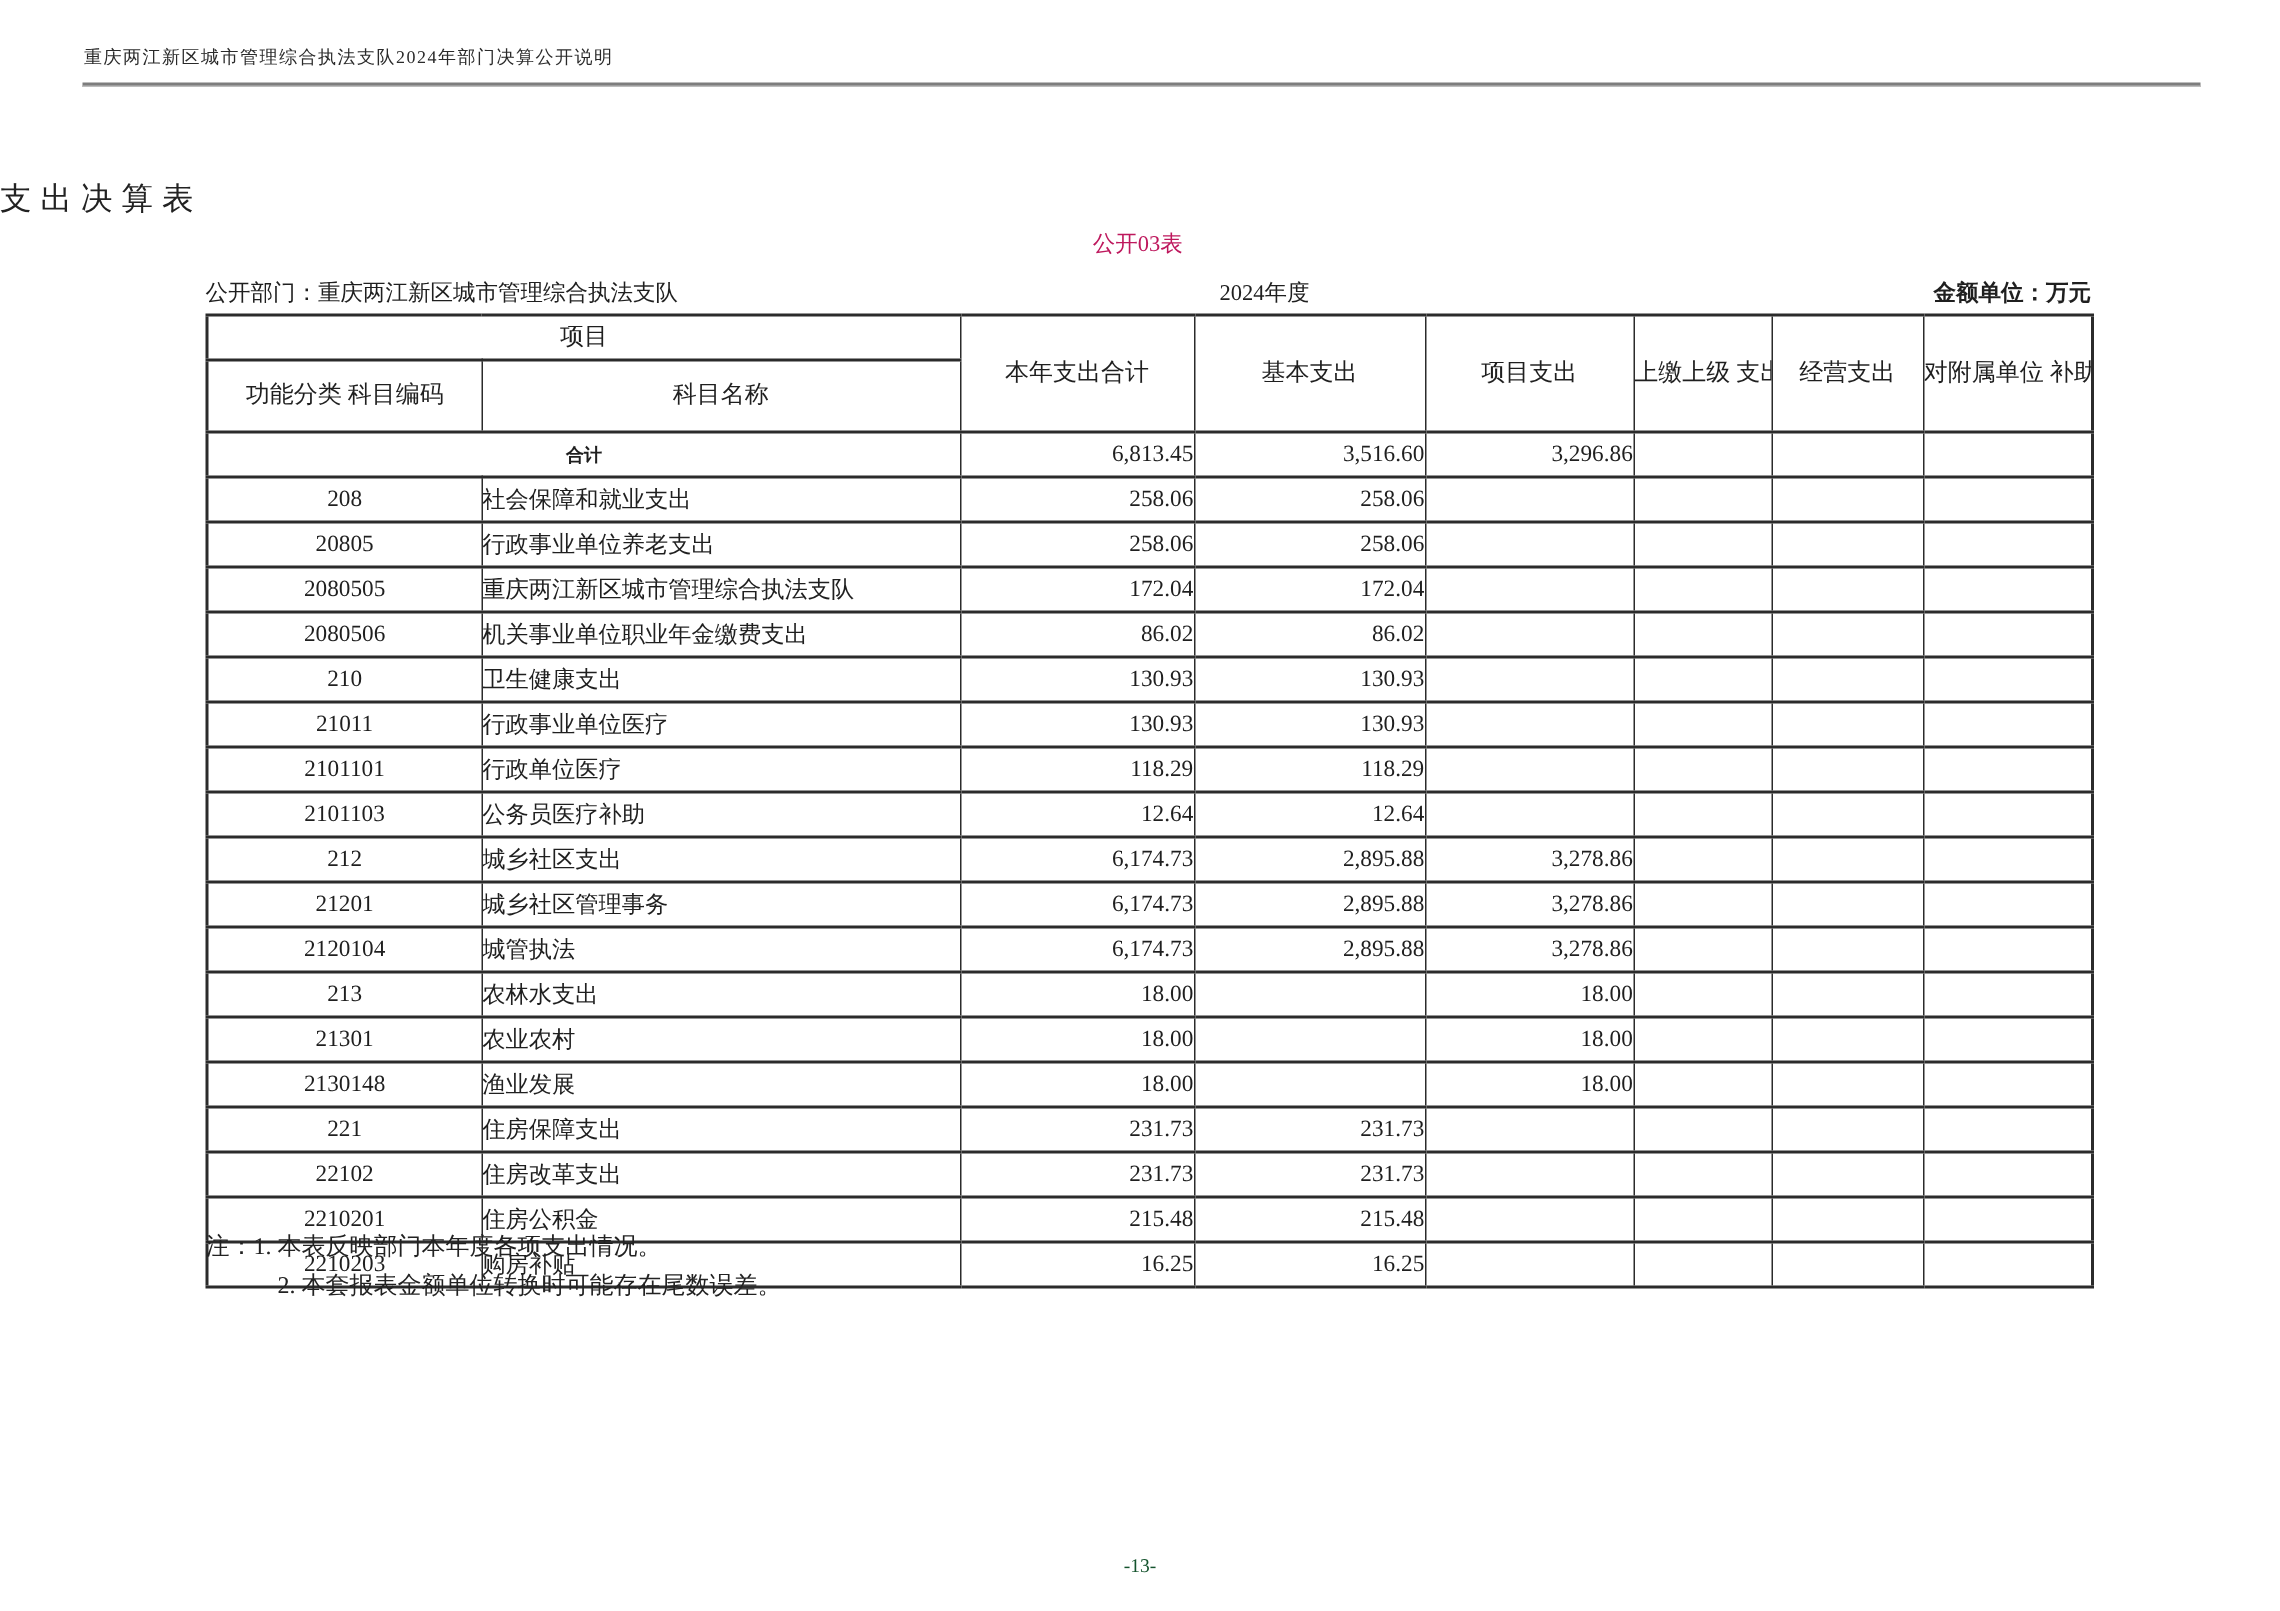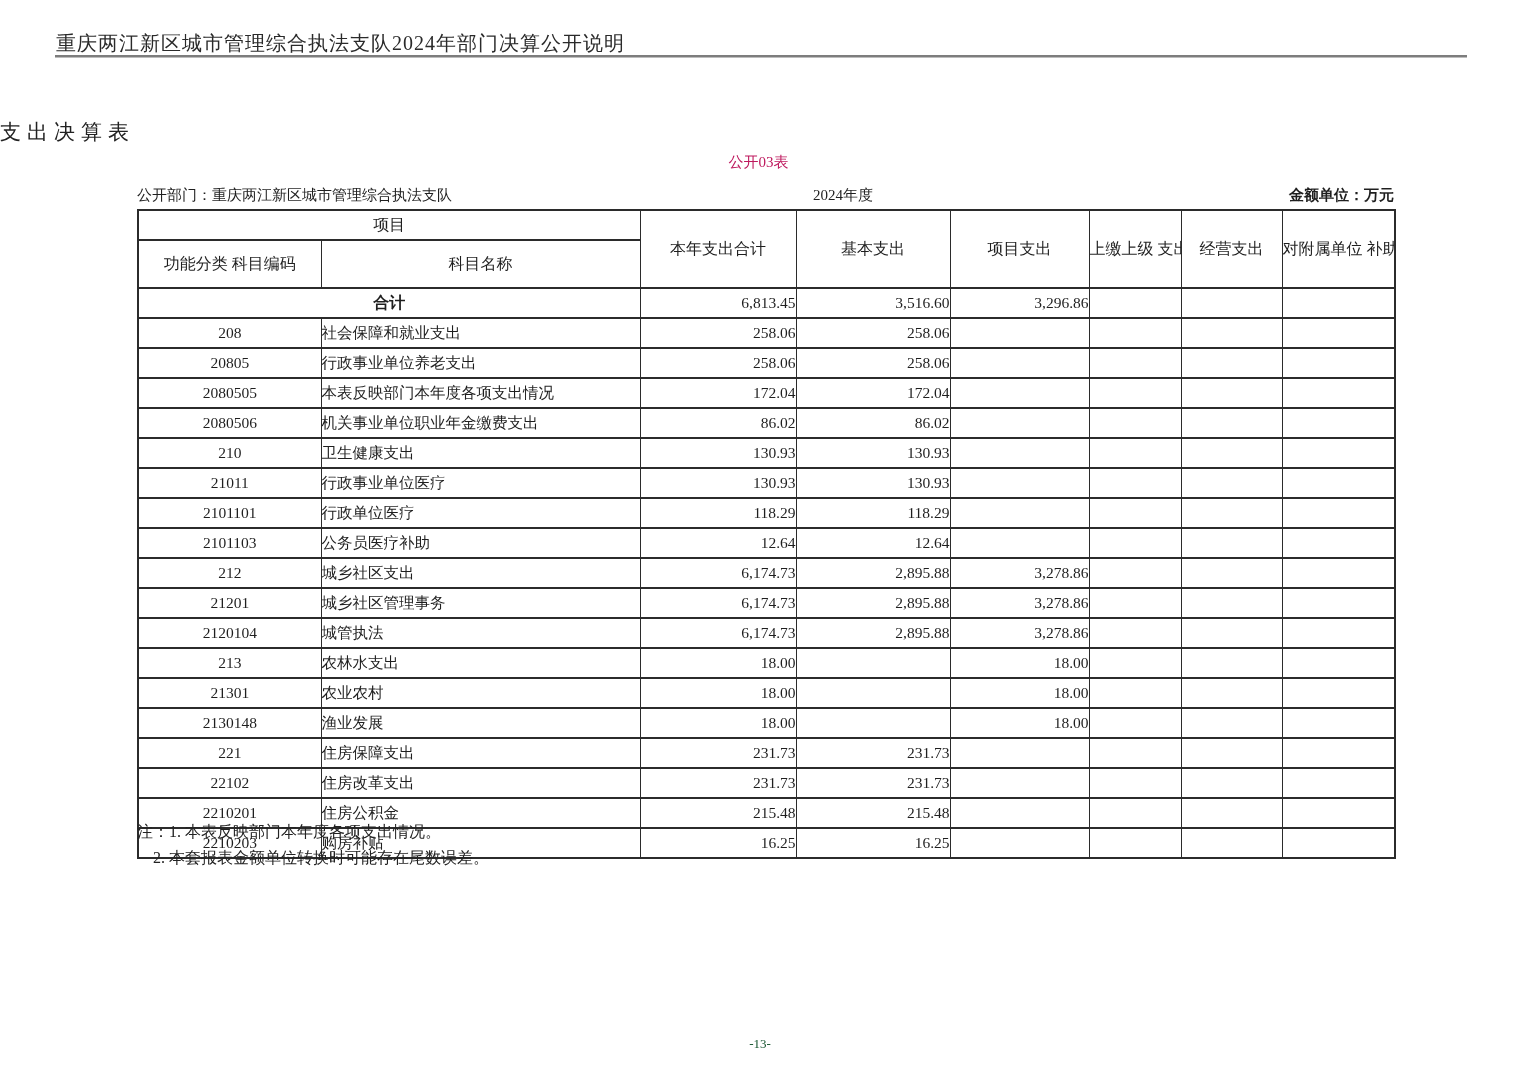--- a/index.html
+++ b/index.html
@@ -12,21 +12,21 @@
     height: 1074px;
     position: relative;
     overflow: hidden;
     font-family: "Liberation Serif", "DejaVu Serif", serif;
     color: #1f1f1f;
   }
   .doc-header-text {
     position: absolute;
     left: 56px;
     top: 30px;
-    font-size: 20px;
+    font-size: 12px;
     letter-spacing: 1px;
     color: #2a2a2a;
     white-space: nowrap;
   }
   .doc-header-rule {
     position: absolute;
     left: 55px;
     top: 55px;
     width: 1412px;
     height: 2px;
@@ -93,31 +93,31 @@
   }
   .hrow1 td { height: 28px; }
   .hrow2 td { height: 46px; }
   tr.data-row td { height: 28px; }
   .c-code { text-align: center; padding-left: 3px; }
   .c-name { text-align: left; padding-left: 3px; }
   .c-num  { text-align: right; padding-right: 7px; }
   .total-label {
     text-align: center;
     font-weight: bold;
-    font-size: 16px;
+    font-size: 12px;
   }
   .notes {
     position: absolute;
     left: 137px;
     top: 819px;
     font-size: 16px;
     line-height: 26px;
     color: #222;
   }
-  .notes .note-line2 { margin-left: 16px; }
+  .notes .note-line2 { margin-left: 48px; }
   .page-number {
     position: absolute;
     left: 0;
     top: 1036px;
     width: 100%;
     text-align: center;
     font-size: 13px;
     color: #14532d;
   }
 </style>
@@ -190,21 +190,21 @@
         <td class="c-name">行政事业单位养老支出</td>
         <td class="c-num">258.06</td>
         <td class="c-num">258.06</td>
         <td class="c-num"></td>
         <td class="c-num"></td>
         <td class="c-num"></td>
         <td class="c-num"></td>
       </tr>
       <tr class="data-row">
         <td class="c-code">2080505</td>
-        <td class="c-name">本表反映部门本年度各项支出情况</td>
+        <td class="c-name">重庆两江新区城市管理综合执法支队</td>
         <td class="c-num">172.04</td>
         <td class="c-num">172.04</td>
         <td class="c-num"></td>
         <td class="c-num"></td>
         <td class="c-num"></td>
         <td class="c-num"></td>
       </tr>
       <tr class="data-row">
         <td class="c-code">2080506</td>
         <td class="c-name">机关事业单位职业年金缴费支出</td>

